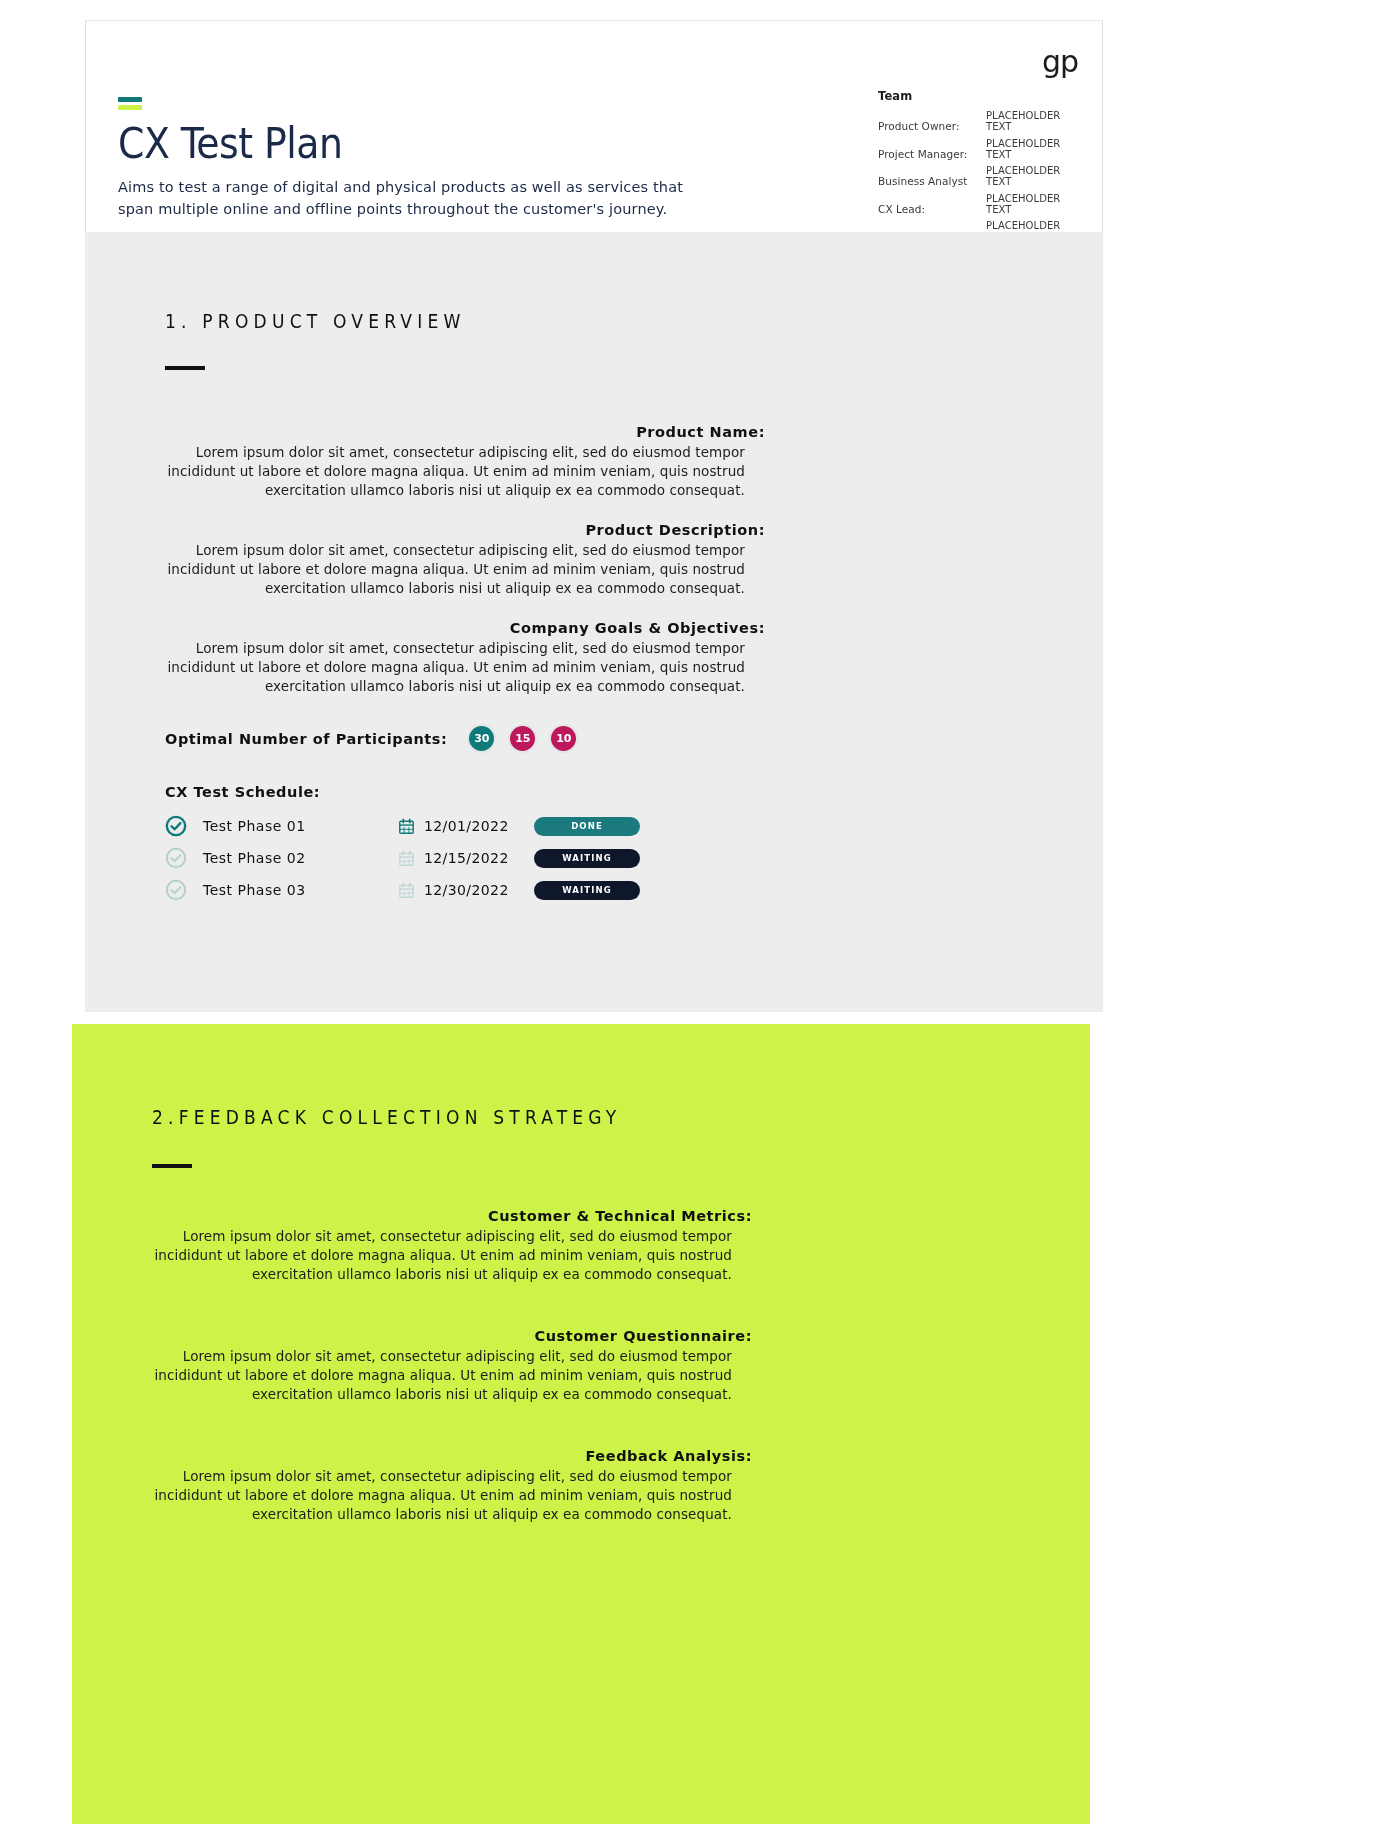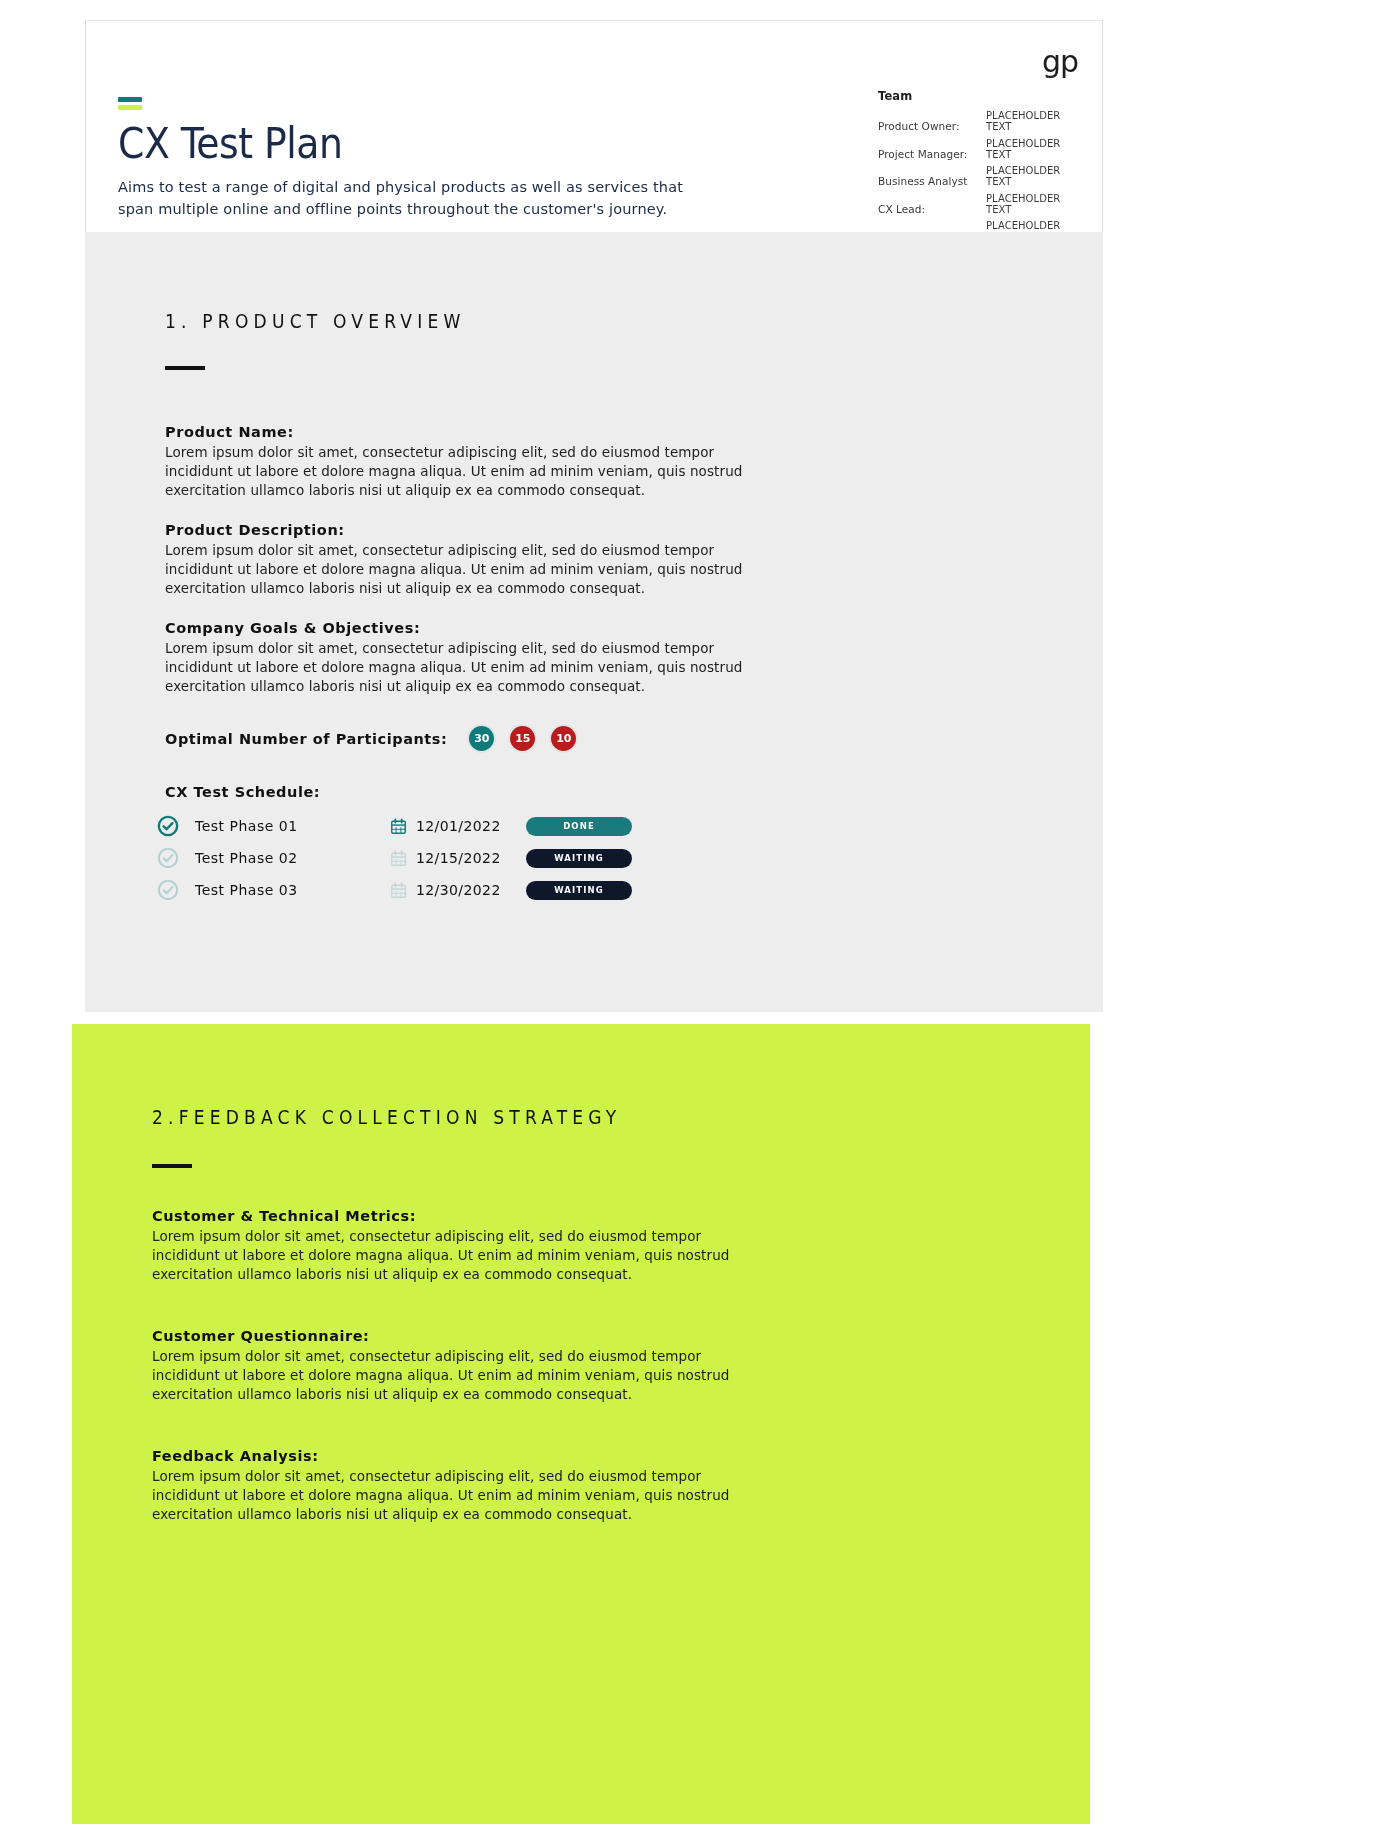--- a/index.html
+++ b/index.html
@@ -128,20 +128,21 @@
     position: absolute;
     left: 80px;
     width: 40px; height: 3.5px;
     background: #111111;
   }
 
   .block {
     position: absolute;
     left: 80px;
     width: 600px;
+    text-align: right;
   }
   .block-label {
     font-size: 14.5px;
     font-weight: bold;
     color: #111111;
     letter-spacing: 0.55px;
     margin-bottom: 3px;
   }
   .block-body {
     font-size: 13.5px;
@@ -172,32 +173,32 @@
     display: flex;
     align-items: center;
     justify-content: center;
     font-size: 11px;
     font-weight: 600;
     color: #ffffff;
     margin-right: 12px;
     border: 2.5px solid #e3e6e6;
   }
   .badge.active { background: #0E7A7A; }
-  .badge.muted  { background: #b91c1c; }
+  .badge.muted  { background: #be185d; }
 
   
   .schedule-label {
     position: absolute;
     left: 80px;
     font-size: 14.5px;
     font-weight: bold;
     color: #111111;
     letter-spacing: 0.55px;
   }
-  .schedule-rows { position: absolute; left: 72px; }
+  .schedule-rows { position: absolute; left: 80px; }
   .sched-row {
     display: flex;
     align-items: center;
     height: 32px;
     margin-bottom: 0px;
   }
   .sched-icon { width: 22px; height: 22px; flex: 0 0 22px; margin-right: 16px; }
   .sched-phase {
     width: 195px;
     font-size: 14px;

